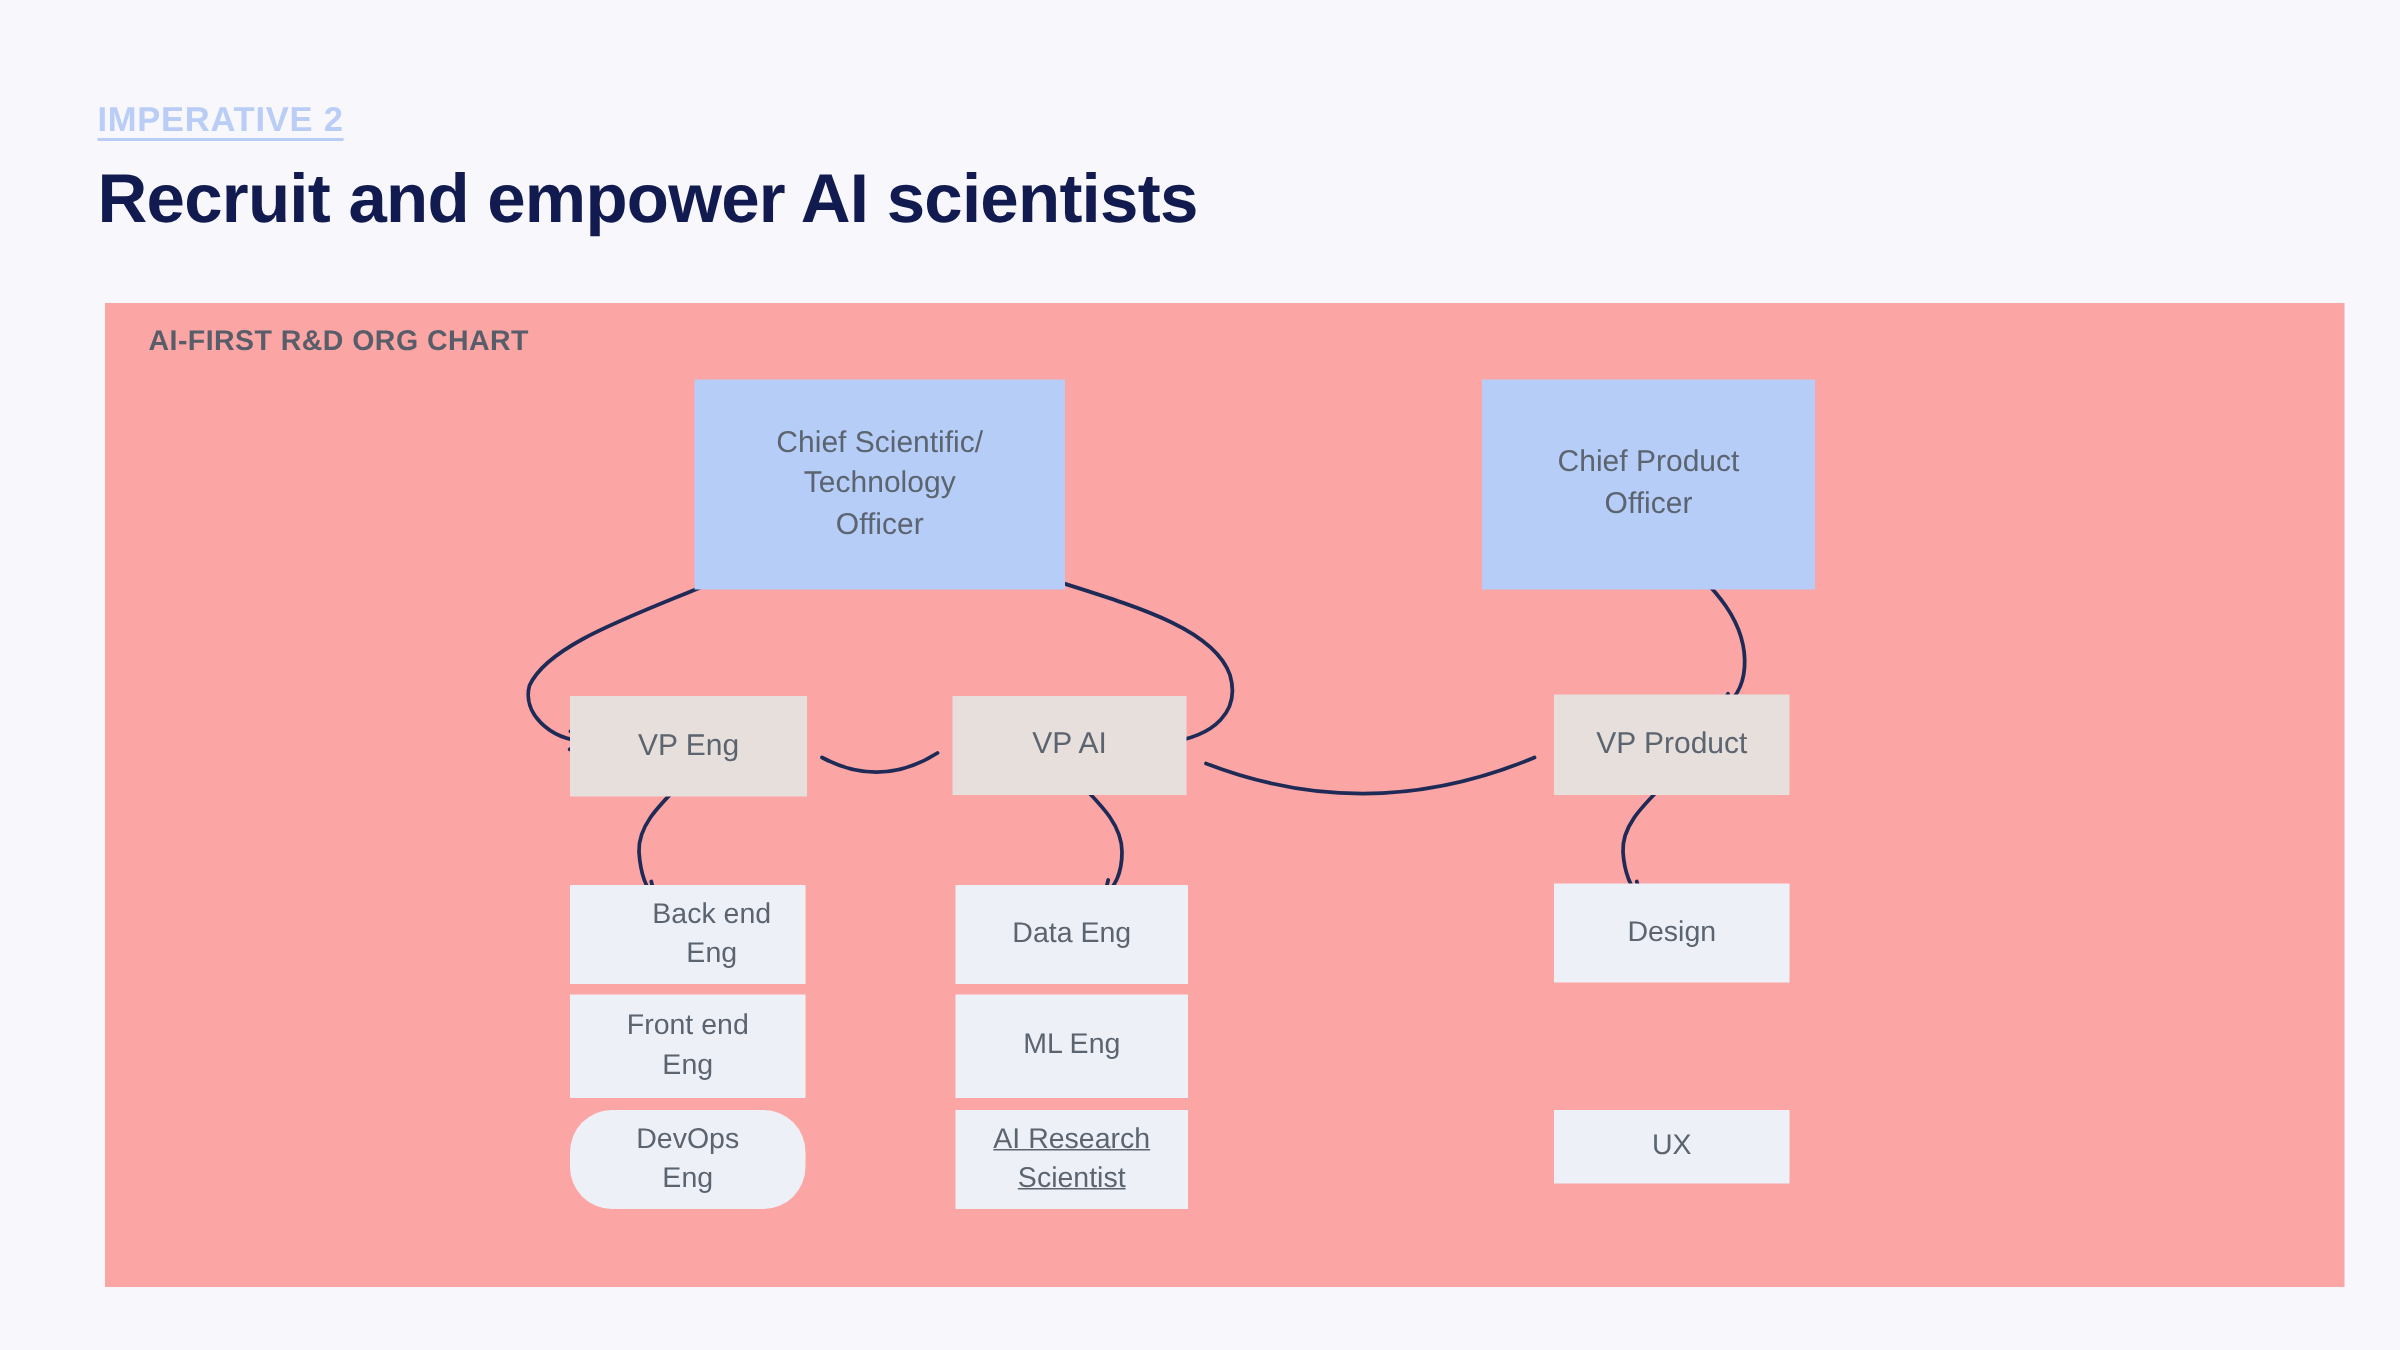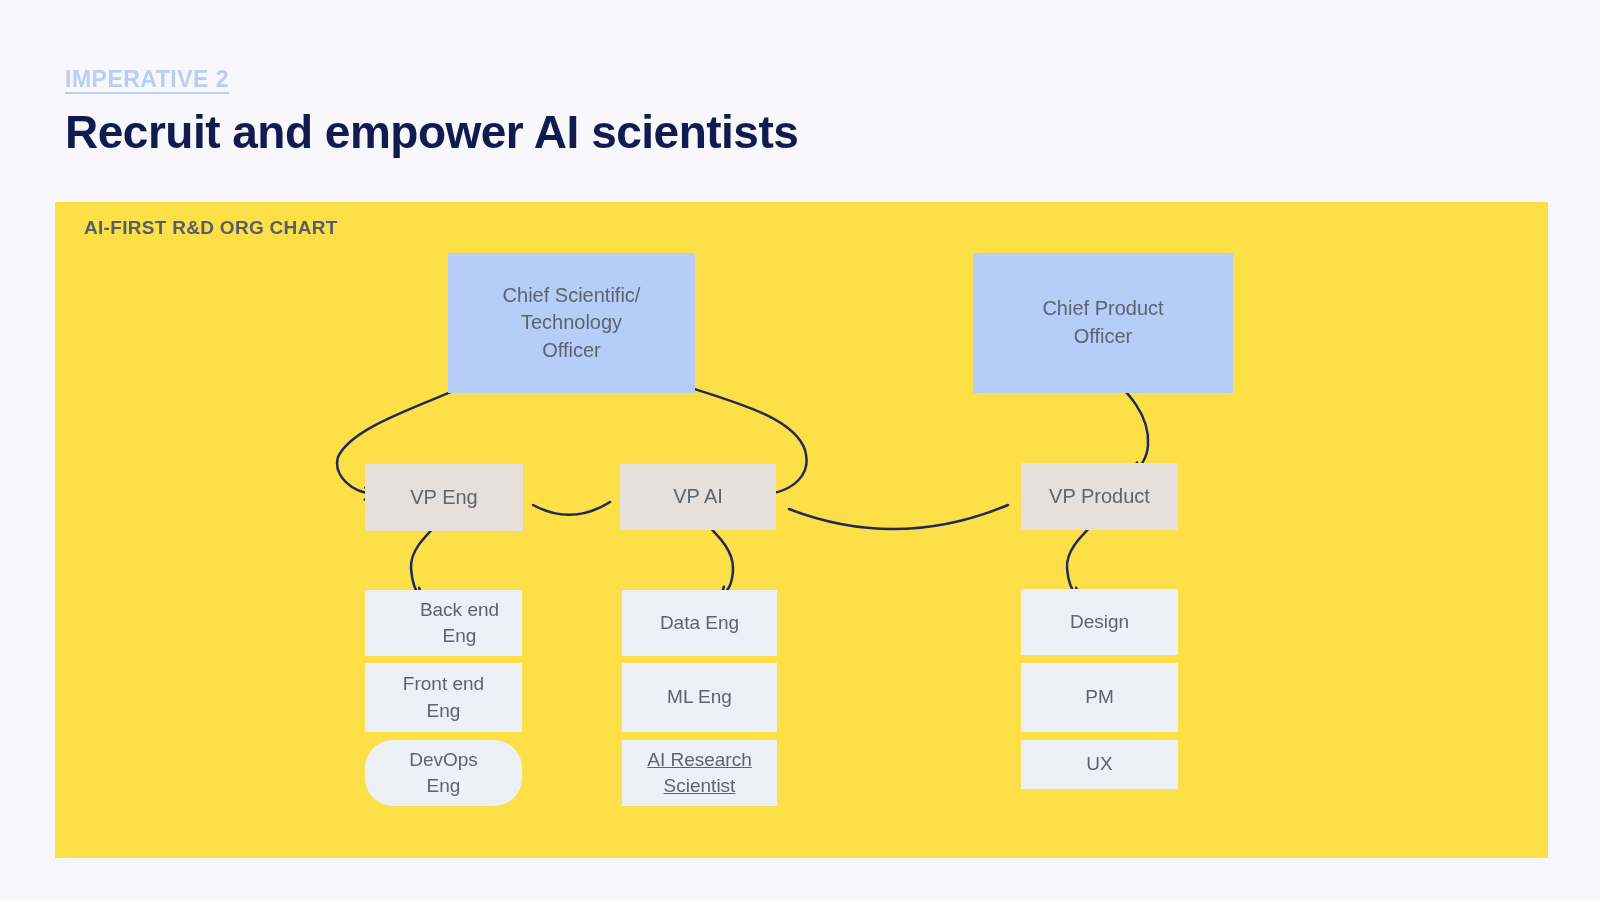--- a/index.html
+++ b/index.html
@@ -24,23 +24,23 @@
   }
   .page-title {
     margin-top: 12px;
     font-size: 46px;
     font-weight: 800;
     letter-spacing: -0.5px;
     color: #111b4f;
   }
   .card {
     position: absolute;
-    left: 55px; top: 202px;
+    left: 70px; top: 202px;
     width: 1493px; height: 656px;
-    background: #fde047;
+    background: #fca5a5;
   }
   .chart-label {
     position: absolute;
     left: 29px; top: 15px;
     font-size: 19px;
     font-weight: 700;
     letter-spacing: 0.3px;
     color: #575e69;
   }
   .node {
@@ -51,21 +51,21 @@
     text-align: center;
     white-space: pre-line;
     color: #5c6470;
     line-height: 1.38;
   }
   .node.exec { background: #b6cdf8; font-size: 20px; }
   .node.vp   { background: #e6dfdb; font-size: 20px; }
   .node.team { background: #edf1f7; font-size: 19px; }
 
   #csto       { left: 393px; top: 51px;  width: 247px; height: 140px; }
-  #cpo        { left: 918px; top: 51px;  width: 260px; height: 140px; }
+  #cpo        { left: 918px; top: 51px;  width: 222px; height: 140px; }
   #vp-eng     { left: 310px; top: 262px; width: 158px; height: 67px; }
   #vp-ai      { left: 565px; top: 262px; width: 156px; height: 66px; }
   #vp-product { left: 966px; top: 261px; width: 157px; height: 67px; }
 
   #team-eng-0 { left: 310px; top: 388px; width: 157px; height: 66px; padding-left: 32px; }
   #team-eng-1 { left: 310px; top: 461px; width: 157px; height: 69px; }
   #team-eng-2 { left: 310px; top: 538px; width: 157px; height: 66px; border-radius: 28px; }
   #team-ai-0  { left: 567px; top: 388px; width: 155px; height: 66px; }
   #team-ai-1  { left: 567px; top: 461px; width: 155px; height: 69px; }
   #team-ai-2  { left: 567px; top: 538px; width: 155px; height: 66px; text-decoration: underline; }
@@ -129,15 +129,14 @@
 Eng</div>
   <div class="node team" id="team-eng-2">DevOps
 Eng</div>
 
   <div class="node team" id="team-ai-0">Data Eng</div>
   <div class="node team" id="team-ai-1">ML Eng</div>
   <div class="node team" id="team-ai-2">AI Research
 Scientist</div>
 
   <div class="node team" id="team-pr-0">Design</div>
-  <div class="node team" id="team-pr-1">PM</div>
   <div class="node team" id="team-pr-2">UX</div>
 </div>
 
 </body></html>

